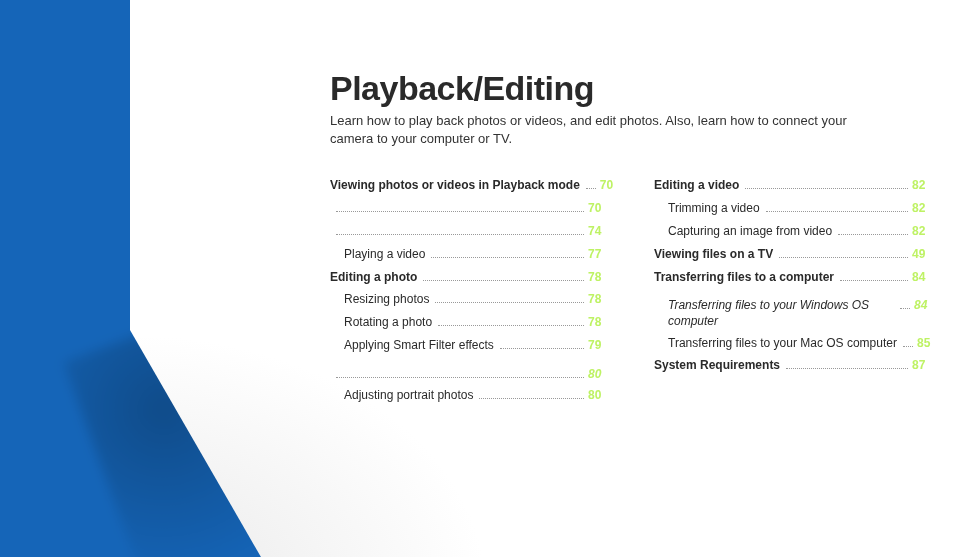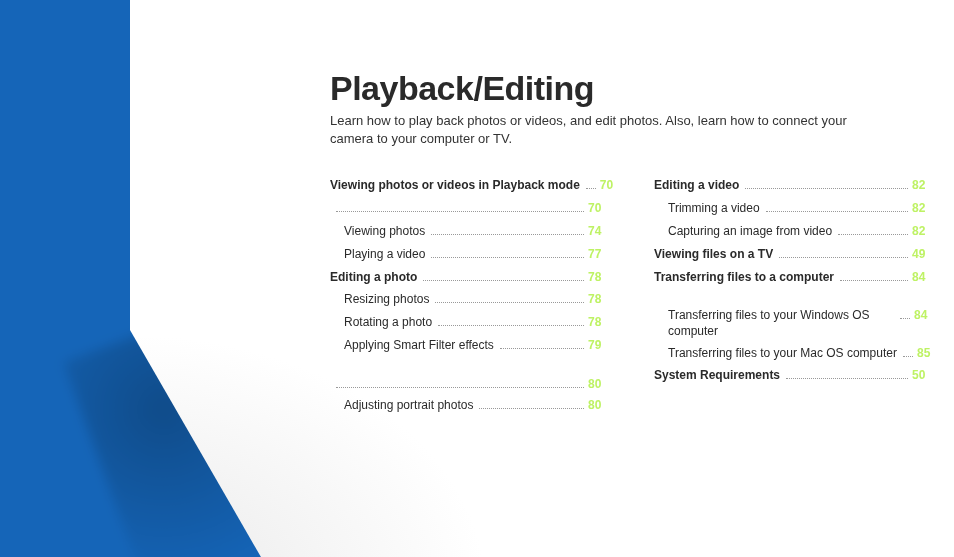--- a/index.html
+++ b/index.html
@@ -76,21 +76,21 @@
     border-bottom: 1px dotted #999;
     margin: 0 4px 4px 6px;
     min-width: 10px;
   }
   .pg {
     flex: 0 0 auto;
     font-weight: 700;
     color: #bef264;
     width: 22px;
   }
-  .toc-row.wrapline { line-height:1.3; margin-top:20px; margin-bottom:2px;}
+  .toc-row.wrapline { line-height:1.3; margin-top:10px; margin-bottom:2px;font-style:italic;}
   .toc-row.wrapline .label { white-space: normal; padding-left:14px; max-width: 240px;}
 </style>
 </head>
 <body>
 
 <div class="wrap">
   <div class="curl-shadow"></div>
   <div class="sheet"></div>
   <div class="content">
     <h1>Playback/Editing</h1>
@@ -100,21 +100,20 @@
           <div class="toc-row section">
             <span class="label">Viewing photos or videos in Playback mode</span>
             <span class="dots"></span>
             <span class="pg">70</span>
           </div>
           <div class="toc-row sub">
             <span class="dots"></span>
             <span class="pg">70</span>
           </div>
           <div class="toc-row sub">
-            <span class="label">Viewing photos</span>
             <span class="dots"></span>
             <span class="pg">74</span>
           </div>
           <div class="toc-row sub">
             <span class="label">Playing a video</span>
             <span class="dots"></span>
             <span class="pg">77</span>
           </div>
           <div class="toc-row section">
             <span class="label">Editing a photo</span>
@@ -178,18 +177,18 @@
             <span class="pg">84</span>
           </div>
           <div class="toc-row sub">
             <span class="label">Transferring files to your Mac OS computer</span>
             <span class="dots"></span>
             <span class="pg">85</span>
           </div>
           <div class="toc-row section">
             <span class="label">System Requirements</span>
             <span class="dots"></span>
-            <span class="pg">50</span>
+            <span class="pg">87</span>
           </div>
         </div>
     </div>
   </div>
 </div>
 
 </body></html>

